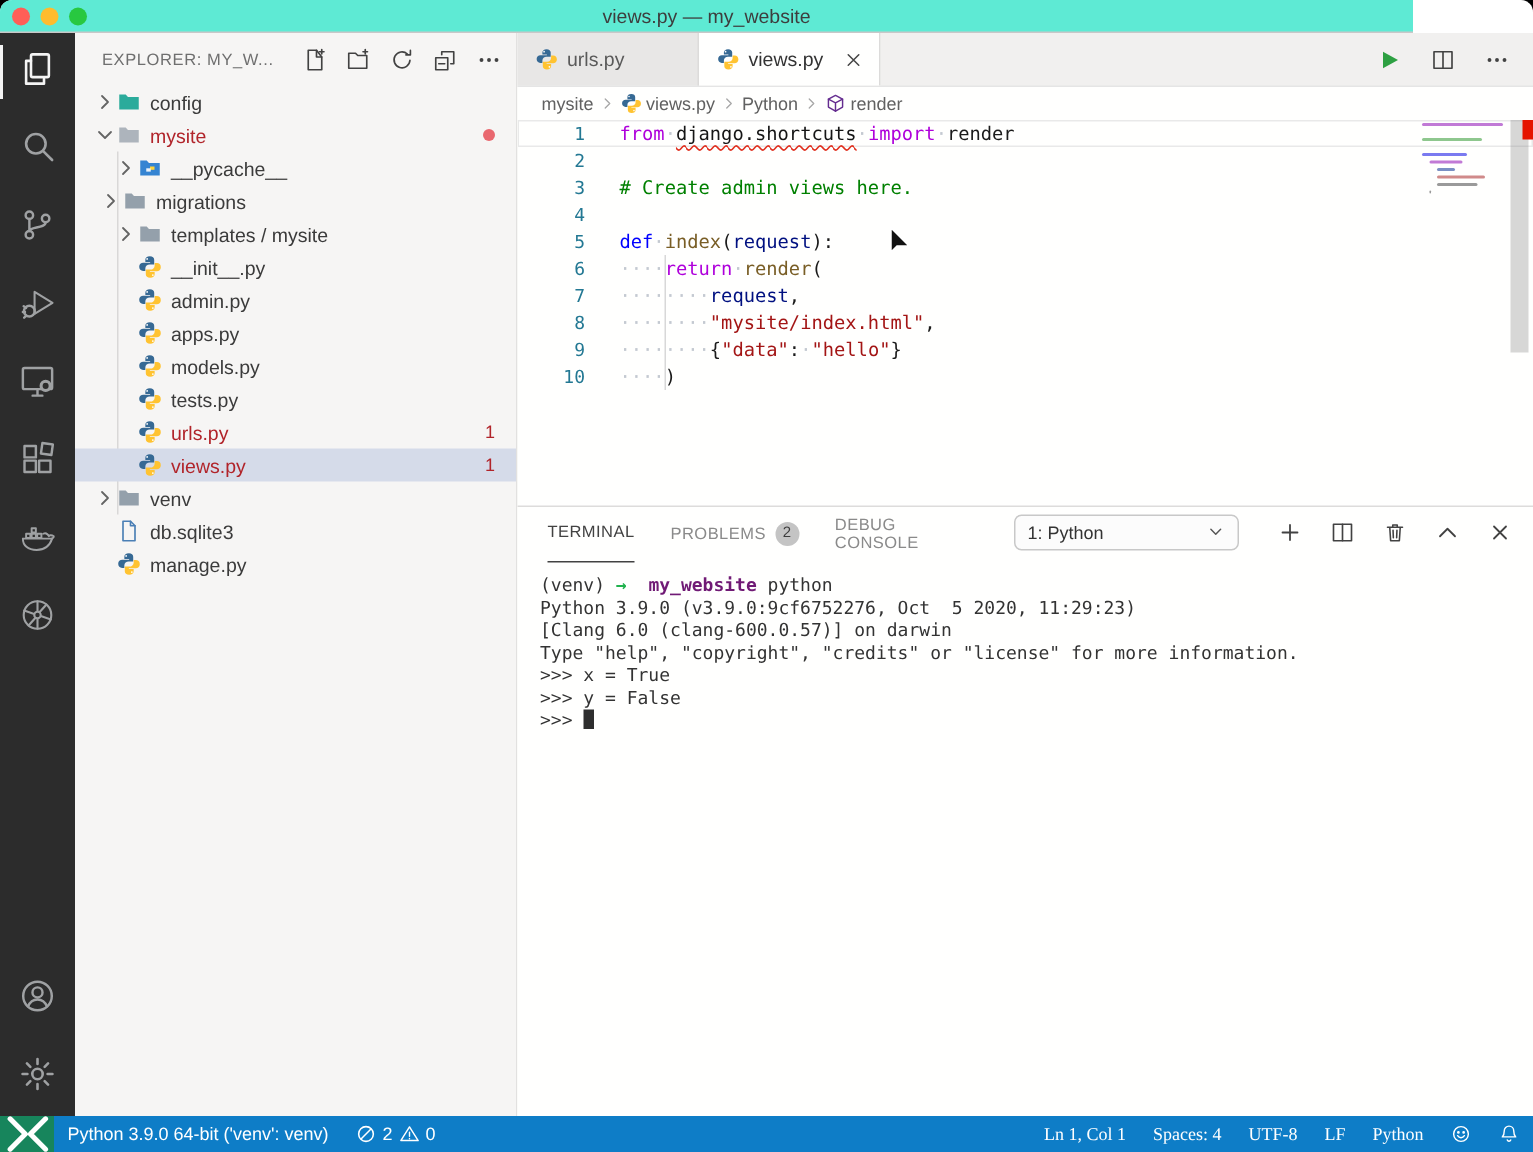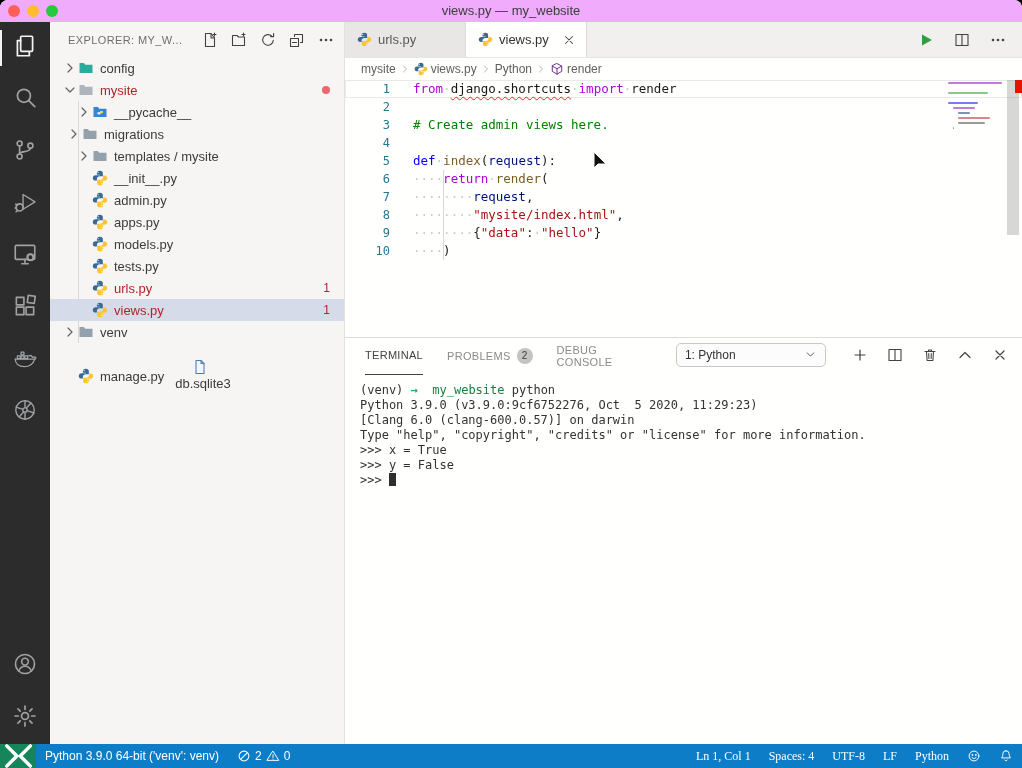--- a/index.html
+++ b/index.html
@@ -1,20 +1,20 @@
 <!DOCTYPE html>
 <html><head>
 <meta charset="utf-8">
 <style>
   * { margin:0; padding:0; box-sizing:border-box; }
   html,body { width:1022px; height:768px; background:#000; font-family:"Liberation Sans", sans-serif; }
   #root { position:relative; width:1022px; height:768px; background:#fff; overflow:hidden; border-radius:8px 8px 0 0; }
 
   
-  .titlebar { position:absolute; left:0; top:0; width:1022px; height:22px; background:#f0abfc; border-bottom:1px solid #c9c7c8; }
+  .titlebar { position:absolute; left:0; top:0; width:942px; height:22px; background:#5eead4; border-bottom:1px solid #c9c7c8; }
   .tl { position:absolute; top:5px; width:12px; height:12px; border-radius:50%; }
   .tl.red { left:8px; background:#ff5f57; }
   .tl.yellow { left:27px; background:#febc2e; }
   .tl.green { left:46px; background:#28c840; }
   .win-title { position:absolute; left:0; right:0; top:3px; text-align:center; font-size:13px; color:#3d3d3d; }
 
   
   .activitybar { position:absolute; left:0; top:22px; width:50px; height:722px; background:#2c2c2c; display:flex; flex-direction:column; }
   .ab-item { height:52px; display:flex; align-items:center; justify-content:center; color:#9fa1a3; cursor:pointer; position:relative; }
   .ab-item.active { color:#f4f4f4; }
@@ -90,21 +90,21 @@
   .shell-select { margin-left:auto; width:152px; height:24px; border:1px solid #c8c8c8; border-radius:5px; background:#fcfcfc; display:flex; align-items:center; padding:0 8px; font-size:12px; color:#333; cursor:pointer; }
   .shell-select .chev { margin-left:auto; color:#555; }
   .shell-select .chev svg { width:13px; height:13px; display:block; }
   .panel-actions { display:flex; align-items:center; gap:19px; margin-left:26px; color:#424242; }
   .panel-actions .icon16 { cursor:pointer; }
 
   .terminal { padding:12px 0 0 15px; font-family:"DejaVu Sans Mono", monospace; font-size:12px; }
   .t-line { height:15px; line-height:15px; white-space:pre; color:#333; }
   .t-t { color:#333; }
   .t-arrow { color:#21b24e; font-weight:bold; }
-  .t-dir { color:#15803d; font-weight:normal; }
+  .t-dir { color:#701a75; font-weight:bold; }
   .t-cursor { display:inline-block; width:7px; height:13px; background:#2e2e2e; vertical-align:-2px; }
 
   
   .statusbar { position:absolute; left:0; bottom:0; width:1022px; height:24px; display:flex; align-items:center; color:#fff; font-size:12px; }
   .sb-remote { width:36px; height:24px; display:flex; align-items:center; justify-content:center; cursor:pointer; }
   .sb-item { display:flex; align-items:center; gap:4px; padding:0 9px; height:24px; cursor:pointer; white-space:nowrap; }
   .sb-right { margin-left:auto; display:flex; align-items:center;font-family:Liberation Serif, serif; }
   .statusbar .icon14 svg { width:14px; height:14px; display:block; }
 </style>
 </head>
@@ -383,21 +383,21 @@
           <span class="chev"><svg viewBox="0 0 16 16" fill="none" stroke="currentColor" stroke-width="1.2" stroke-linecap="round" stroke-linejoin="round">
               <path d="M6 4l4 4-4 4"></path>
             </svg></span>
           <span class="ficon">
             <svg viewBox="0 0 16 16">
               <path fill="#94a0ab" d="M1.5 3h4.3l1.5 1.7h7.2V13H1.5z"></path>
             </svg>
           </span>
           <span class="lbl">venv</span>
         </div>
-        <div class="tree-row" style="padding-left: 12px; flex-direction: column;">
+        <div class="tree-row" style="padding-left: 12px;">
           <span class="chev"></span>
           <span class="ficon">
             <svg viewBox="0 0 16 16" fill="none" stroke="currentColor" stroke-width="1.1" stroke-linecap="round" stroke-linejoin="round">
               <path d="M4 1.5h5l3 3v10H4z" stroke="#4a7fb5"></path>
               <path d="M9 1.5v3h3" stroke="#4a7fb5"></path>
             </svg>
           </span>
           <span class="lbl">db.sqlite3</span>
         </div>
         <div class="tree-row" style="padding-left: 12px;">

